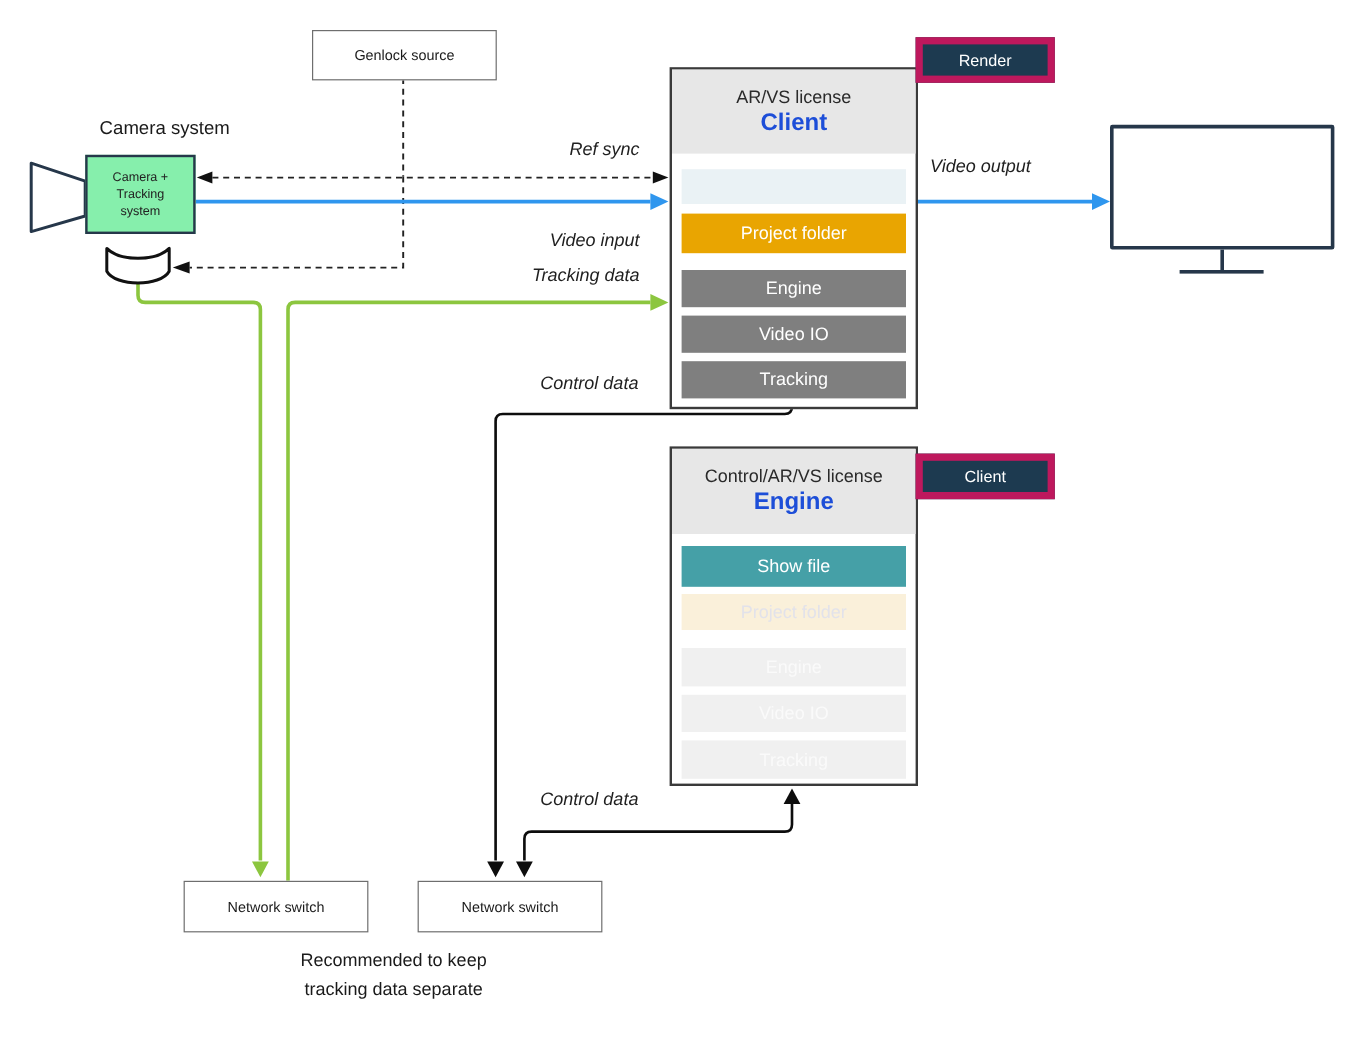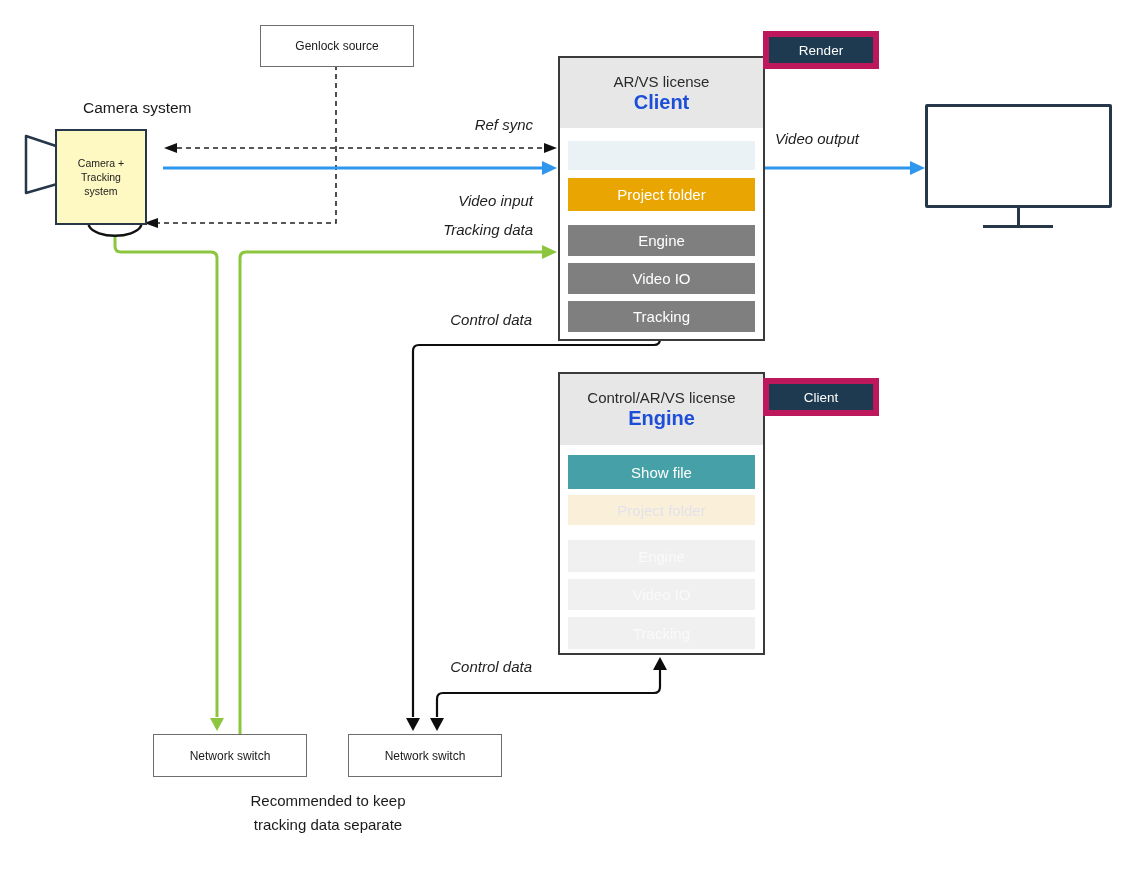--- a/index.html
+++ b/index.html
@@ -24,21 +24,21 @@
   .stack-header .role{font-size:20px;font-weight:bold;color:#1d4ed8;}
   .row{
     position:absolute;left:8px;right:8px;display:flex;align-items:center;justify-content:center;
     font-size:15px;
   }
   .tag{
     position:absolute;z-index:2;width:104px;height:26px;background:#1d3a50;border:6px solid #be185d;
     color:#fff;font-size:13.5px;display:flex;align-items:center;justify-content:center;
   }
   .camera-body{
-    position:absolute;z-index:2;left:55px;top:129px;width:92px;height:96px;background:#fef9c3;
+    position:absolute;z-index:2;left:71px;top:129px;width:92px;height:66px;background:#86efac;
     border:2px solid #26374a;box-sizing:border-box;display:flex;flex-direction:column;
     align-items:center;justify-content:center;font-size:10.5px;line-height:14px;color:#222;
   }
   .monitor{
     position:absolute;z-index:2;left:925px;top:104px;width:187px;height:104px;
     border:3px solid #26374a;box-sizing:border-box;background:#fff;border-radius:2px;
   }
   .monitor-stem{position:absolute;z-index:2;left:1017px;top:208px;width:3px;height:18px;background:#26374a;}
   .monitor-base{position:absolute;z-index:2;left:983px;top:225px;width:70px;height:3px;background:#26374a;}
   .note{

